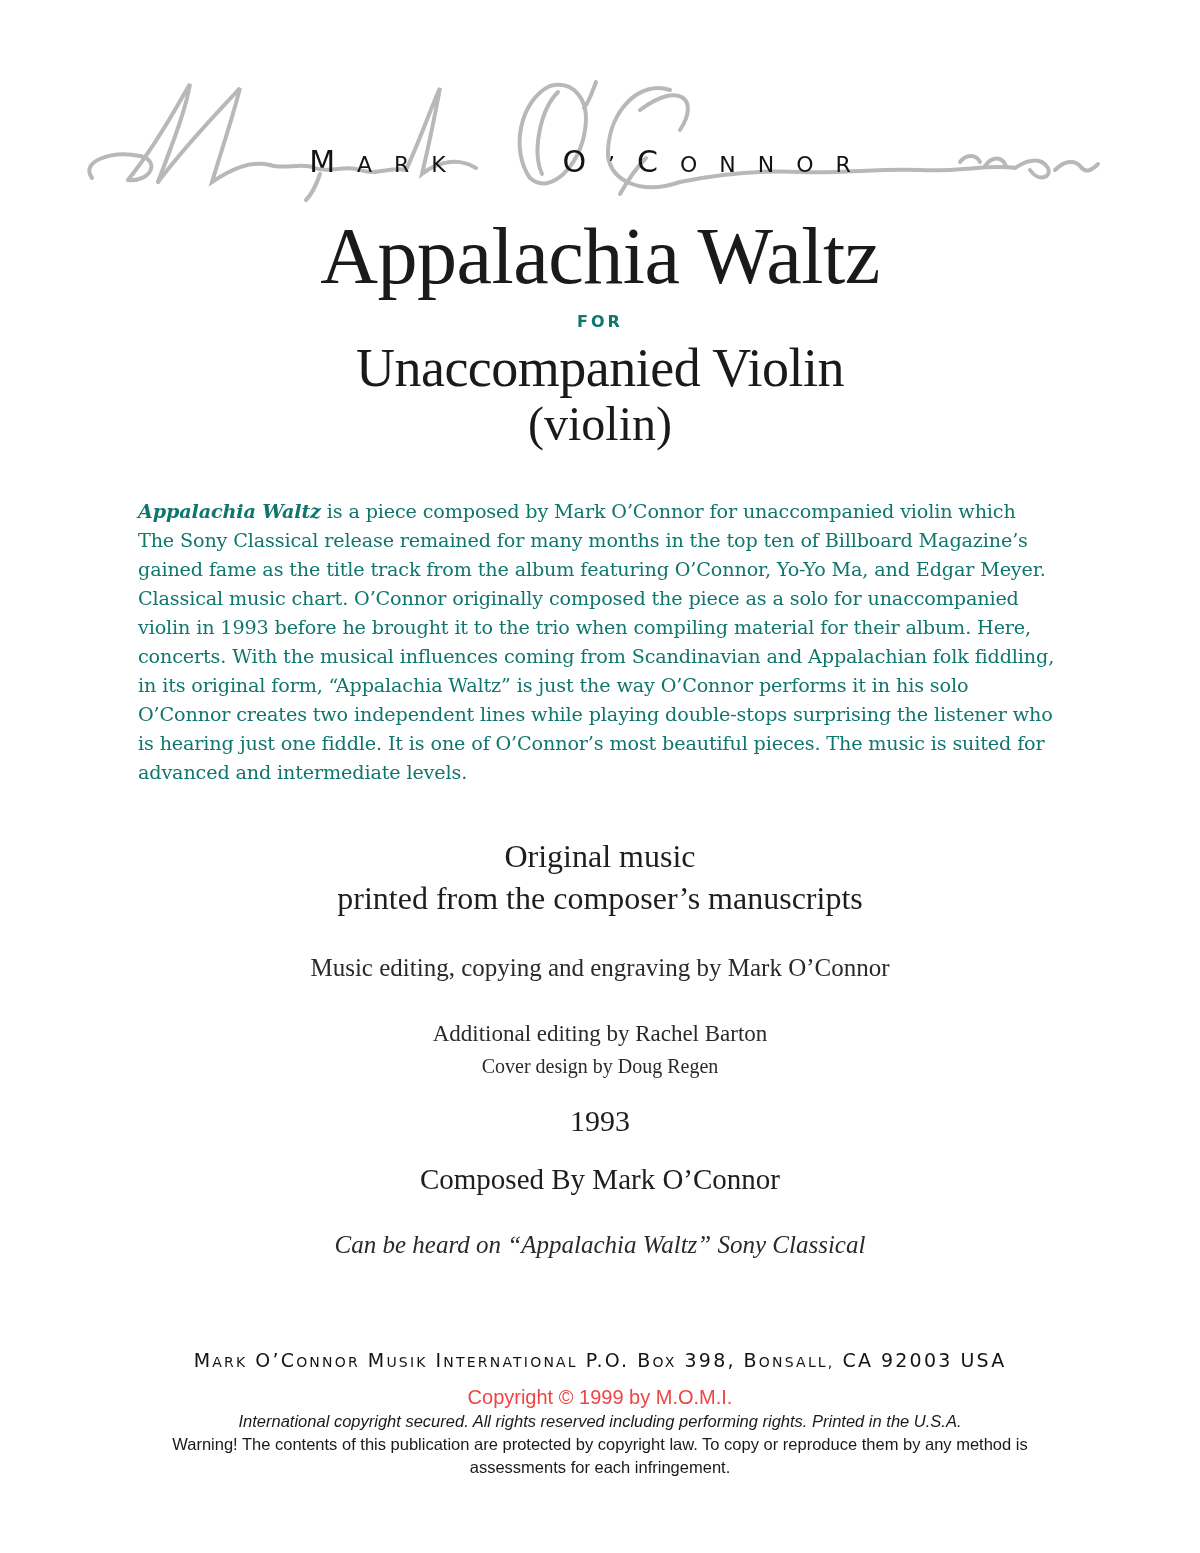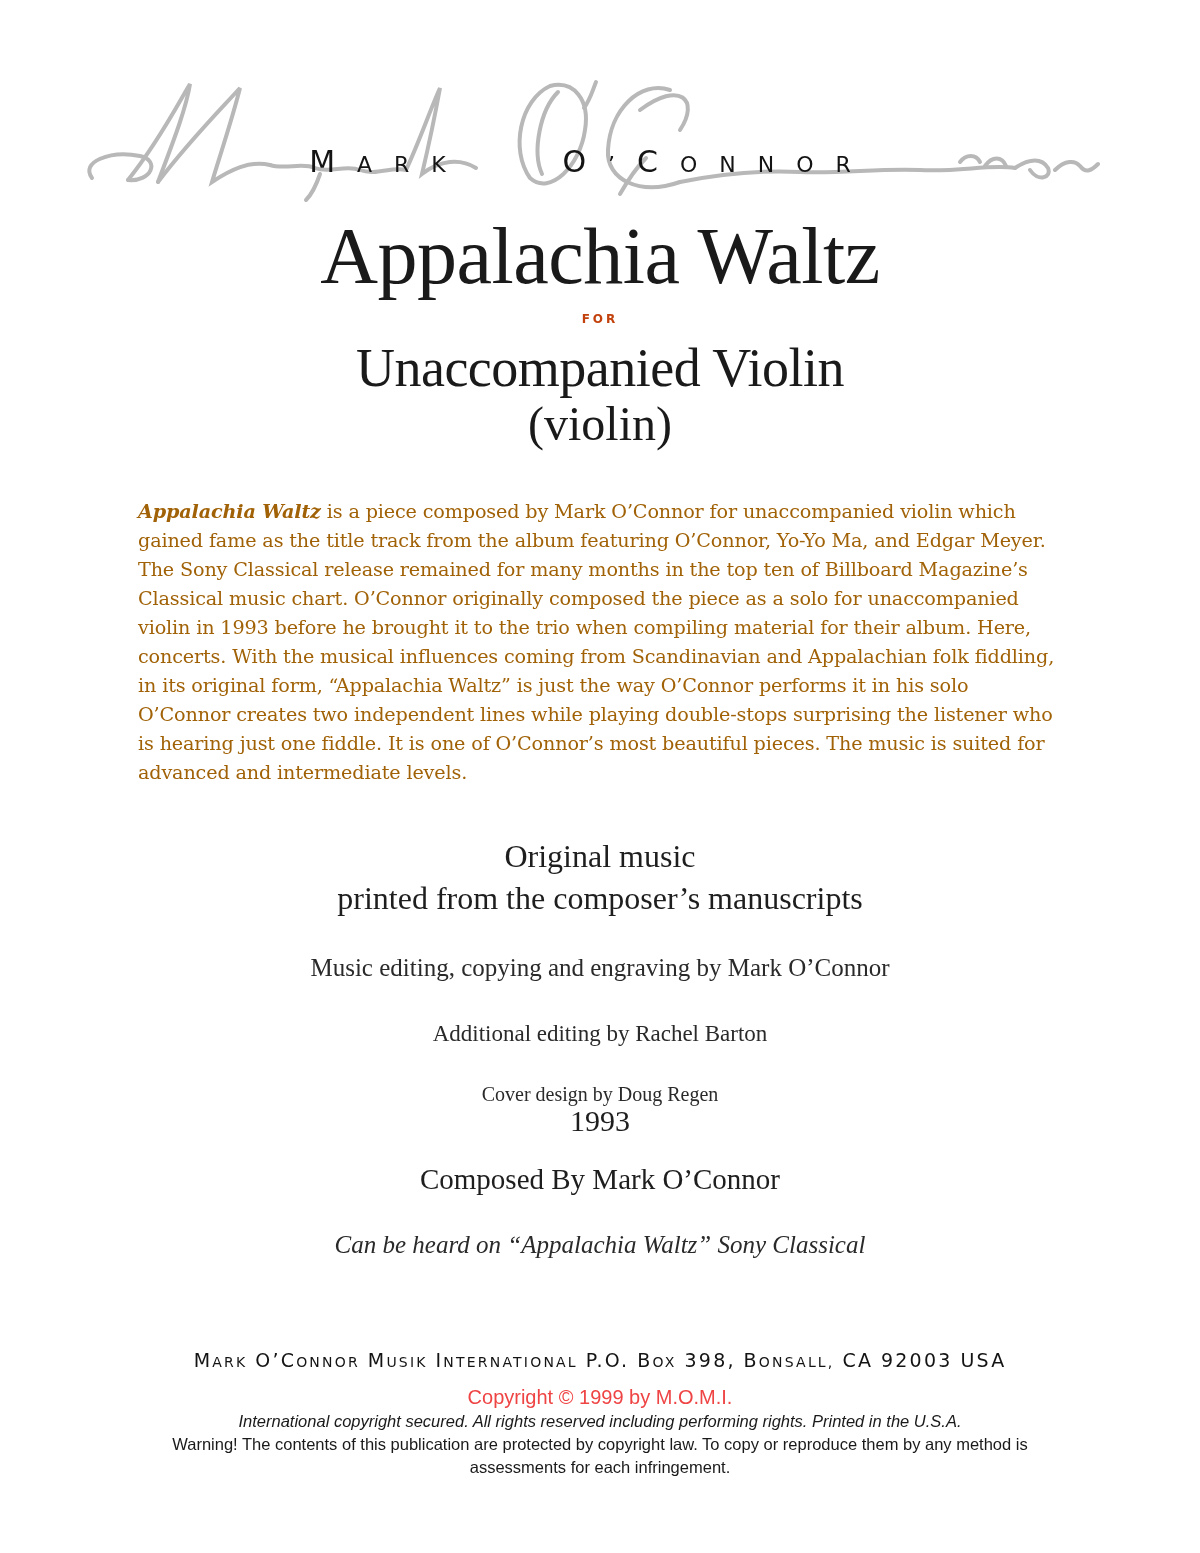--- a/index.html
+++ b/index.html
@@ -9,35 +9,35 @@
     
     .brand { position: absolute; left: 80px; top: 70px; width: 1020px; height: 140px; }
     .brand svg { position: absolute; left: 0; top: 0; }
     .brand-name { position: absolute; left: 1px; top: 74px; width: 1020px; text-align: center;
       font-family: "DejaVu Sans", sans-serif; font-size: 30px; letter-spacing: 22px;
       color: #141414; white-space: nowrap; font-weight: normal; }
     .brand-name .sc { font-size: 22px; }
 
     .center { position: absolute; left: 0; width: 1200px; text-align: center; white-space: nowrap; }
     .title { top: 208px; font-family: "Liberation Serif", serif; font-size: 80px; line-height: 96px; color: #1a1a1a; letter-spacing: -0.5px; }
-    .for { top: 312px; font-family: "DejaVu Sans", sans-serif; font-weight: bold; font-size: 12px; letter-spacing: 3px; color: #c2410c; }
+    .for { top: 312px; font-family: "DejaVu Sans", sans-serif; font-weight: bold; font-size: 16px; letter-spacing: 3px; color: #0f766e; }
     .subtitle { top: 336px; font-family: "Liberation Serif", serif; font-size: 54px; line-height: 64px; color: #1a1a1a; letter-spacing: -0.5px; }
     .instrument { top: 396px; font-family: "Liberation Serif", serif; font-size: 48px; line-height: 56px; color: #1a1a1a; }
 
     .description { position: absolute; left: 138px; top: 497px; width: 930px;
-      font-family: "DejaVu Serif", serif; font-size: 19.2px; line-height: 29px; color: #a16207; letter-spacing: -0.15px; }
+      font-family: "DejaVu Serif", serif; font-size: 19.2px; line-height: 29px; color: #0f766e; letter-spacing: -0.15px; }
     .description .line { display: block; white-space: nowrap; }
     .description b { font-style: italic; font-weight: bold; }
 
     .orig1 { top: 836px; font-family: "Liberation Serif", serif; font-size: 32px; line-height: 40px; }
     .orig2 { top: 878px; font-family: "Liberation Serif", serif; font-size: 32px; line-height: 40px; }
     .credit1 { top: 952px; font-family: "Liberation Serif", serif; font-size: 25px; line-height: 32px; color:#2a2a2a; }
     .credit2 { top: 985px; font-family: "Liberation Serif", serif; font-size: 25px; line-height: 32px; color:#2a2a2a; }
     .credit3 { top: 1019px; font-family: "Liberation Serif", serif; font-size: 23px; line-height: 30px; color:#2a2a2a; }
-    .credit4 { top: 1052px; font-family: "Liberation Serif", serif; font-size: 20px; line-height: 28px; color:#2a2a2a;margin-top:28px; }
+    .credit4 { top: 1052px; font-family: "Liberation Serif", serif; font-size: 20px; line-height: 28px; color:#2a2a2a; }
     .year { top: 1102px; font-family: "Liberation Serif", serif; font-size: 30px; line-height: 38px; }
     .composed { top: 1160px; font-family: "Liberation Serif", serif; font-size: 29px; line-height: 38px; }
     .heard { top: 1228px; font-family: "Liberation Serif", serif; font-style: italic; font-size: 25px; line-height: 34px; color:#2a2a2a; }
 
     .publisher { top: 1349px; font-family: "DejaVu Sans", sans-serif; font-size: 18px; letter-spacing: 2.2px; color: #141414; }
     .publisher .cap { font-size: 19px; }
     .publisher .sm { font-size: 14px; }
     .copyright { top: 1384px; font-family: "Liberation Sans", sans-serif; font-size: 20px; line-height: 26px; color:#ef4444; }
     .legal { position: absolute; left: 60px; width: 1080px; top: 1410px; text-align: center;
       font-family: "Liberation Sans", sans-serif; font-size: 16.5px; line-height: 23px; color: #1a1a1a; }
@@ -83,22 +83,22 @@
     </div>
   </div>
 
   <div class="center title">Appalachia Waltz</div>
   <div class="center for">FOR</div>
   <div class="center subtitle">Unaccompanied Violin</div>
   <div class="center instrument">(violin)</div>
 
   <div class="description">
     <span class="line"><b>Appalachia Waltz</b><span> is a piece composed by Mark O’Connor for unaccompanied violin which</span></span>
+    <span class="line">The Sony Classical release remained for many months in the top ten of Billboard Magazine’s</span>
     <span class="line">gained fame as the title track from the album featuring O’Connor, Yo-Yo Ma, and Edgar Meyer.</span>
-    <span class="line">The Sony Classical release remained for many months in the top ten of Billboard Magazine’s</span>
     <span class="line">Classical music chart. O’Connor originally composed the piece as a solo for unaccompanied</span>
     <span class="line">violin in 1993 before he brought it to the trio when compiling material for their album. Here,</span>
     <span class="line">concerts. With the musical influences coming from Scandinavian and Appalachian folk fiddling,</span>
     <span class="line">in its original form, “Appalachia Waltz” is just the way O’Connor performs it in his solo</span>
     <span class="line">O’Connor creates two independent lines while playing double-stops surprising the listener who</span>
     <span class="line">is hearing just one fiddle. It is one of O’Connor’s most beautiful pieces. The music is suited for</span>
     <span class="line">advanced and intermediate levels.</span>
   </div>
 
   <div class="center orig1">Original music</div>

